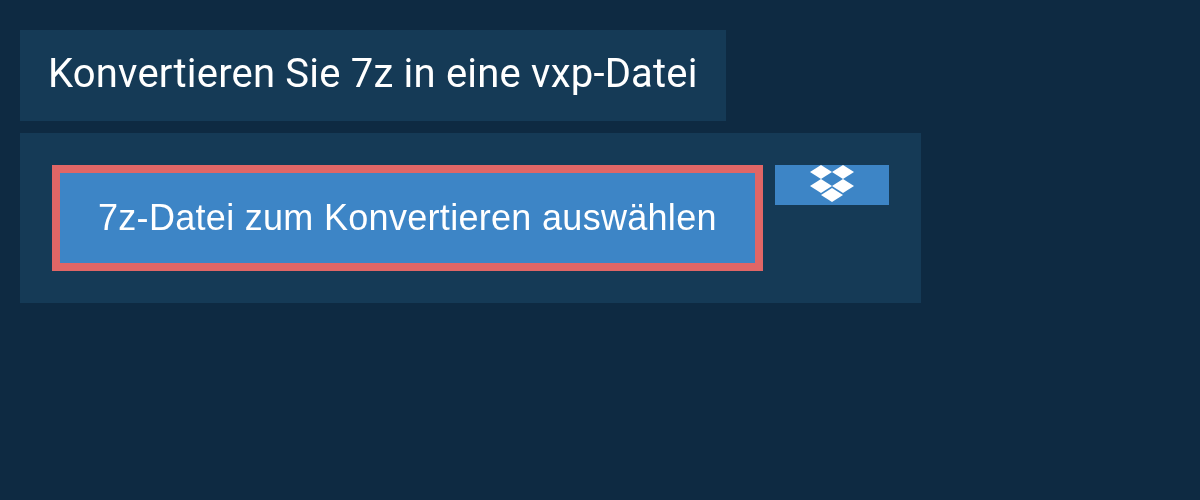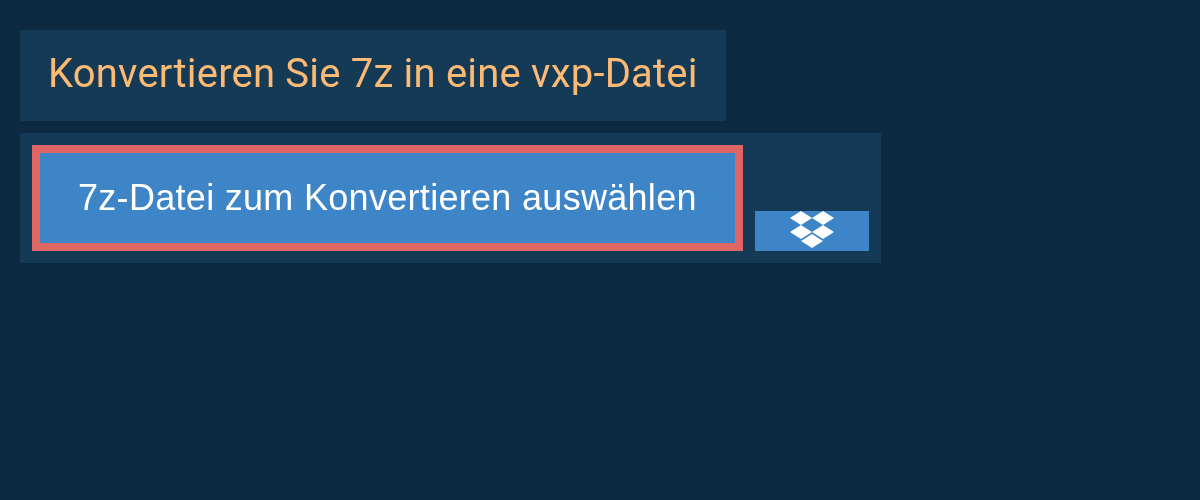--- a/index.html
+++ b/index.html
@@ -15,33 +15,33 @@
       overflow: hidden;
     }
     .header-bar {
       background: #153a56;
       padding: 20px 28px 24px 28px;
       display: inline-block;
       margin-top: 30px;
       margin-left: 20px;
     }
     .header-title {
-      color: #fdba74;
+      color: #ffffff;
       font-size: 40px;
       font-weight: 400;
       letter-spacing: 0.2px;
       text-align: center;
     }
     .upload-section {
       background: #153a56;
       margin-top: 12px;
       margin-left: 20px;
-      padding: 12px;
+      padding: 32px;
       display: inline-flex;
-      align-items: flex-end;
+      align-items: flex-start;
       gap: 12px;
     }
     .select-file-button {
       background: #3d85c6;
       border: 8px solid #e06666;
       color: #ffffff;
       font-size: 36px;
       font-weight: 400;
       padding: 24px 38px;
       cursor: pointer;

